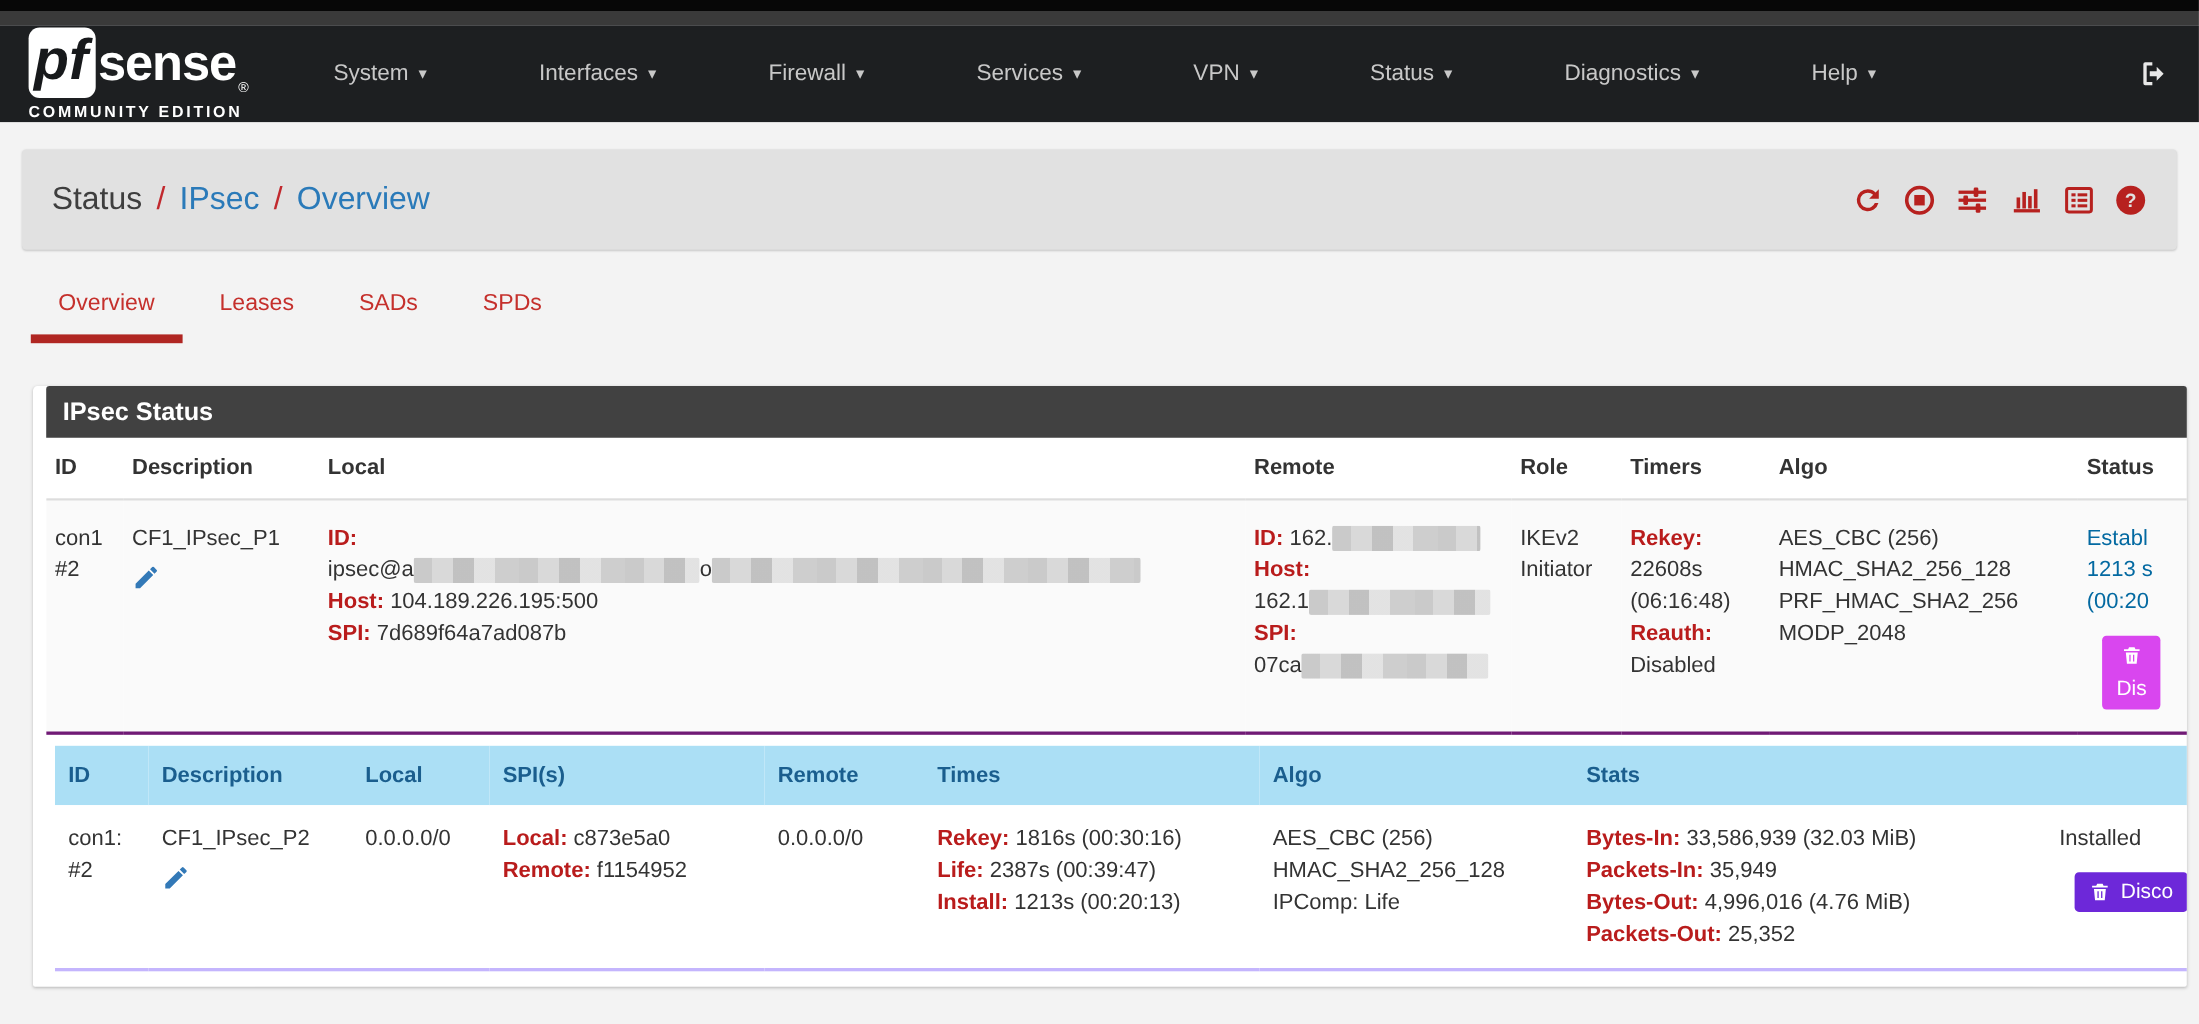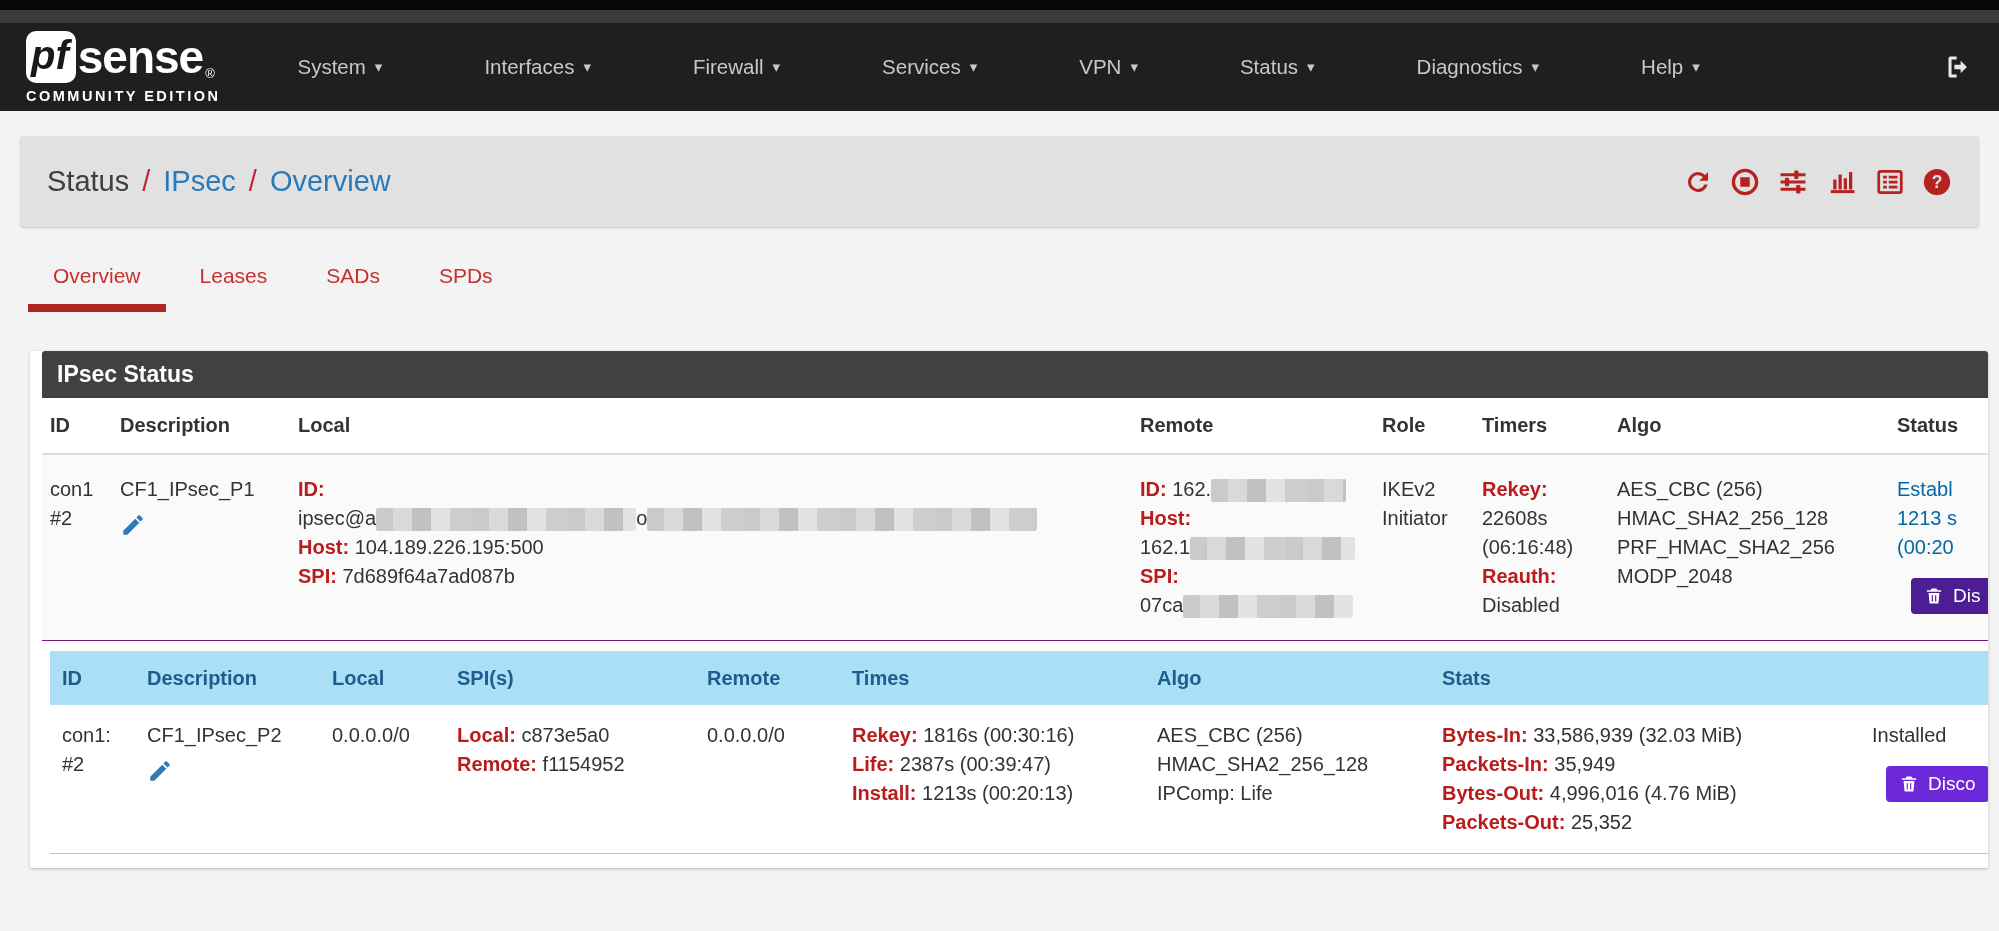--- a/index.html
+++ b/index.html
@@ -8,21 +8,21 @@
     font-family: "Liberation Sans", sans-serif;
     background:#f3f3f3;
     color:#333;
   }
   
   .strip1 { height:10px; background:#070707; }
   .strip2 { height:13px; background:#3a3a3a; }
   .navbar { height:88px; background:#1d1f21; display:flex; align-items:center; padding:0 26px; }
   .brand { display:flex; flex-direction:column; justify-content:center; margin-right:48px; cursor:pointer; }
   .brand-row { display:flex; align-items:center; }
-  .pf-box { background:#fff; color:#17191b; font-weight:bold; font-style:italic; font-size:40px;
+  .pf-box { background:#fff; color:#17191b; font-weight:bold; font-style:italic; font-size:52px;
             line-height:1; padding:4px 7px 8px 5px; border-radius:10px; }
   .sense { color:#fff; font-weight:bold; font-size:46px; line-height:1; letter-spacing:-1px; margin-left:2px;}
   .reg { color:#fff; font-size:13px; align-self:flex-end; margin:0 0 2px 2px; }
   .edition { color:#fff; font-size:14.5px; font-weight:bold; letter-spacing:2.5px; margin-top:5px; }
   .nav-menu { display:flex; align-items:center;gap:44px; }
   .nav-item { color:#c8c8c8; font-size:20.5px; padding:0 29px; height:88px; display:flex; align-items:center; gap:9px; cursor:pointer; }
   .caret { font-size:15px; color:#c8c8c8; }
   .logout { margin-left:auto; cursor:pointer; display:flex; align-items:center; }
   
   .bc-bar { margin:25px 20px 0 20px; height:91px; background:#e1e1e1; border-radius:4px;
@@ -37,37 +37,37 @@
   .tab { font-size:21px; color:#c5302c; padding:0 25px 16px 25px; margin-right:9px; cursor:pointer; }
   .tab.active { border-bottom:8px solid #b02622; }
   
   .panel { margin:39px 11px 0 30px; background:#fff; box-shadow:0 1px 3px rgba(0,0,0,.25); border-radius:4px 4px 2px 2px;padding-left:12px; }
   .panel-header { background:#414141; color:#fff; font-size:23px; font-weight:bold; padding:10px 15px; border-radius:3px 3px 0 0; }
   .table-wrap { overflow:hidden; padding-bottom:14px; }
   table { border-collapse:collapse; table-layout:fixed; font-size:20px; color:#333; }
   .outer-table { width:2130px; }
   .outer-table th { font-weight:bold; text-align:left; padding:14px 8px; border-bottom:2px solid #ddd; line-height:27px; }
   .outer-table td { text-align:left; vertical-align:top; padding:20px 8px; line-height:29px;
-                    background:#fafafa; border-bottom:1px solid #701a75; }
+                    background:#fafafa; border-bottom:3px solid #701a75; }
   .child-table { width:2102px; margin:10px 0 0 8px; }
   .child-table th { background:#abdff5; color:#1a5e8e; font-weight:bold; text-align:left; padding:15px 12px; line-height:24px; }
-  .child-table td { background:#fff; text-align:left; vertical-align:top; padding:16px 12px; line-height:29px; border-bottom:1px solid #c4b5fd; }
+  .child-table td { background:#fff; text-align:left; vertical-align:top; padding:16px 12px; line-height:29px; border-bottom:3px solid #c4b5fd; }
   b { font-weight:bold; color:#b91c1c; }
   .green { color:#0369a1; }
   .pencil { display:block; margin-top:8px; cursor:pointer; }
   .blur { display:inline-block; height:23px; vertical-align:middle; border-radius:2px;
           background-color:#d9d9d9;
           background-image:
             repeating-linear-gradient(90deg, rgba(0,0,0,.07) 0 17px, rgba(0,0,0,0) 17px 36px,
               rgba(0,0,0,.11) 36px 55px, rgba(255,255,255,.25) 55px 74px, rgba(0,0,0,.05) 74px 96px); }
   .bw260 { width:260px; } .bw390 { width:390px; }
   .bw135 { width:135px; } .bw165 { width:165px; } .bw170 { width:170px; }
   .btn { display:inline-flex; align-items:center; gap:9px; color:#fff; font-size:19px;
          padding:7px 13px; border:none; border-radius:4px; margin-top:16px; cursor:pointer; white-space:nowrap; }
-  .btn-danger { background:#4c1d95; }
+  .btn-danger { background:#d946ef;flex-direction:column; }
   .btn-warning { background:#6d28d9; }
   .status-cell .btn { margin-left:14px; }
 </style>
 </head>
 <body>
 
 <div class="strip1"></div>
 <div class="strip2"></div>
 <div class="navbar">
   <div class="brand">

